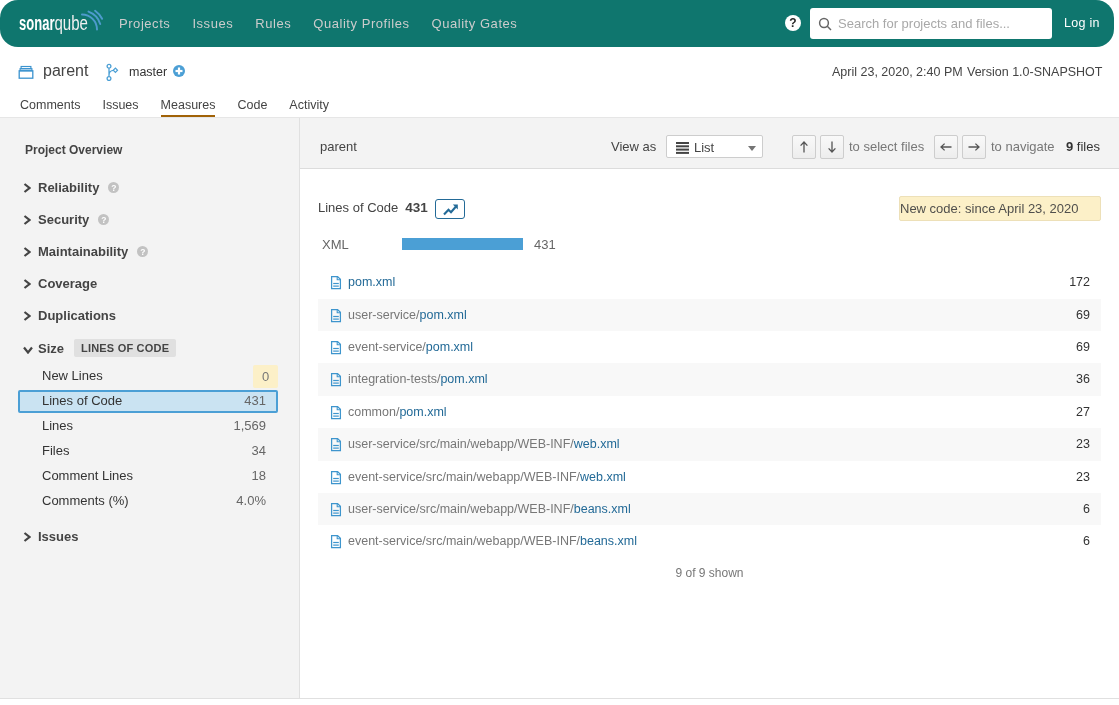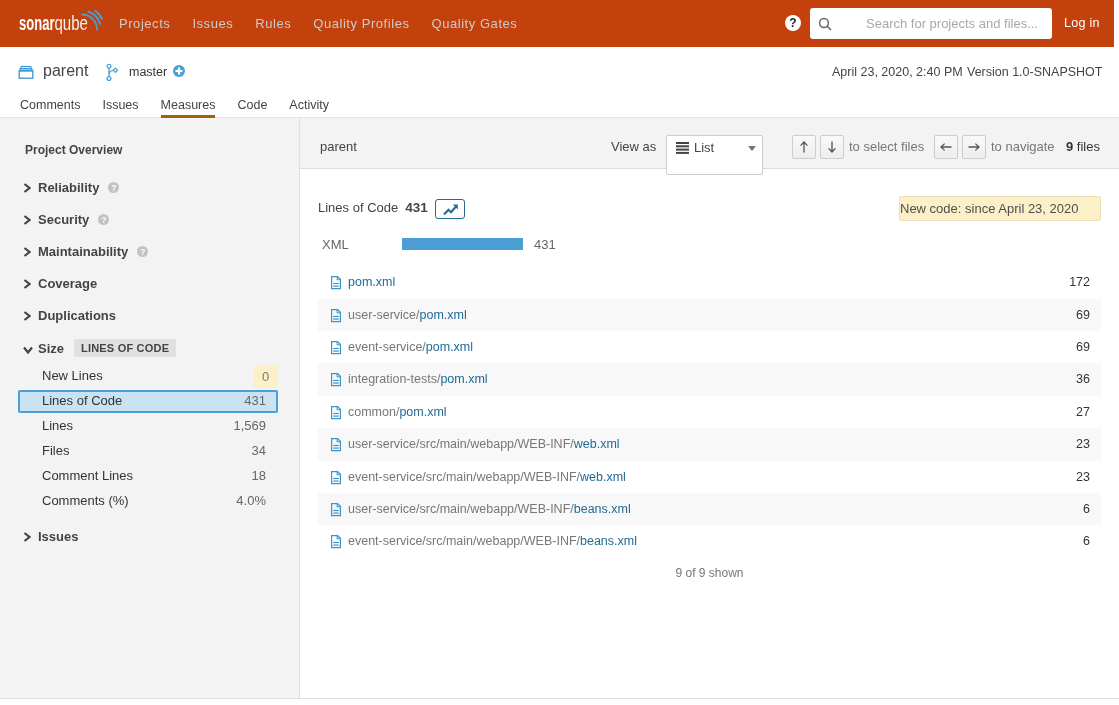--- a/index.html
+++ b/index.html
@@ -1,40 +1,40 @@
 <!DOCTYPE html>
 <html><head>
 <meta charset="utf-8">
 <style>
   * { margin:0; padding:0; box-sizing:border-box; }
   html,body { width:1119px; height:705px; font-family:"Liberation Sans",sans-serif; background:#fff; overflow:hidden; }
   .abs { position:absolute; }
 
   
-  #navbar { position:relative; width:1114px; height:47px; background:#c2410c; }
+  #navbar { position:relative; width:1114px; height:47px; background:#0f766e;border-radius:18px; }
   .navlinks { position:absolute; top:0; left:108px; height:47px; }
   .navlinks a { display:inline-block; line-height:47px; padding:0 11px; color:#ccc; font-size:13px; letter-spacing:.55px; text-decoration:none; }
   #help-ic { position:absolute; left:785px; top:15px; width:16px; height:16px; border-radius:50%; background:#fff; color:#262626; font-weight:bold; font-size:12px; text-align:center; line-height:17px; }
   #searchbox { position:absolute; left:810px; top:8px; width:242px; height:31px; background:#fff; border-radius:3px; }
-  #searchbox .ph { position:absolute; left:28px; top:8px; font-size:13px; color:#a8a8a8;margin-left:28px; }
+  #searchbox .ph { position:absolute; left:28px; top:8px; font-size:13px; color:#a8a8a8; }
   #login { position:absolute; left:1064px; top:0; line-height:47px; color:#fff; font-size:12.5px; letter-spacing:.3px; }
 
   
   #pheader { position:relative; width:1119px; height:71px; background:#fff; border-bottom:1px solid #e6e6e6; }
   #ptitle { position:absolute; left:43px; top:15px; font-size:16px; color:#444; }
   #branch { position:absolute; left:129px; top:18px; font-size:12.5px; color:#333; }
   #warnbox { position:absolute; left:619px; top:10px; width:205px; height:28px; background:#fcf6e4; border:1px solid #f0e6c3; border-radius:2px; }
   #warnbox .sep { position:absolute; left:31px; top:0; width:1px; height:26px; background:#f0e6c3; }
   #warnbox .txt { position:absolute; left:40px; top:7px; font-size:12.5px; color:#6f4f17; white-space:nowrap; }
   #warnbox a { color:#236a97; text-decoration:none; border-bottom:1.5px solid #4787ad; padding-bottom:1px; }
   #pdate { position:absolute; left:832px; top:18px; font-size:12.5px; color:#444; }
   #pversion { position:absolute; left:967px; top:18px; font-size:12.5px; color:#444; }
   #tabs { position:absolute; left:20px; top:51px; font-size:12.5px; color:#444; }
   #tabs .tab { display:inline-block; margin-right:22px; padding-bottom:3px; line-height:14px; }
-  #tabs .tab.active { border-bottom:6px solid #a16207; }
+  #tabs .tab.active { border-bottom:2px solid #a16207; }
 
   
   #layout { position:relative; width:1119px; height:580px; }
   #sidebar { position:absolute; left:0; top:0; width:300px; height:580px; background:#f3f3f3; border-right:1px solid #e0e0e0;padding-left:44px; }
   #main { position:absolute; left:300px; top:0; width:819px; height:580px; background:#fff; }
   #footer { width:1119px; height:7px; border-top:1px solid #e0e0e0; background:#fff; }
 
   
   .side-title { position:absolute; left:25px; top:25px; font-size:12px; font-weight:bold; color:#444; }
   .cat { position:absolute; left:23px; font-size:13px; font-weight:bold; color:#444; line-height:15px; white-space:nowrap; }
@@ -43,21 +43,21 @@
   .badge-sz { display:inline-block; margin-left:10px; padding:2px 7px 1px; background:#e0e0e0; border-radius:2px; color:#444; font-size:11px; font-weight:bold; letter-spacing:.2px; vertical-align:1px; }
   .sub { position:absolute; left:42px; width:224px; font-size:13px; color:#333; line-height:15px; }
   .sub .val { position:absolute; right:0; color:#666; }
   #newlines-badge { position:absolute; left:253px; top:129px; width:25px; height:23px; background:#fcf0c8; border-radius:2px; color:#777; font-size:13px; text-align:center; line-height:23px; }
   #sel-row { position:absolute; left:18px; top:154px; width:260px; height:23px; background:#cae3f2; border:2px solid #4b9fd5; border-radius:2px; }
 
   
   #strip { position:absolute; left:0; top:0; width:819px; height:51px; background:#f3f3f3; border-bottom:1px solid #dcdcdc; }
   #strip .lbl { position:absolute; font-size:13px; color:#444; top:21px; }
   .btn24 { position:absolute; top:17px; width:24px; height:24px; background:linear-gradient(#f9f9f9,#ededed); border:1px solid #cdcdcd; border-radius:2px; color:#666; text-align:center; line-height:22px; font-size:12px; }
-  #dropdown { position:absolute; left:366px; top:17px; width:97px; height:40px; background:#fff; border:1px solid #cdcdcd; border-radius:2px; }
+  #dropdown { position:absolute; left:366px; top:17px; width:97px; height:23px; background:#fff; border:1px solid #cdcdcd; border-radius:2px; }
   #dropdown .txt { position:absolute; left:27px; top:4px; font-size:13px; color:#444; }
   #dropdown .caret { position:absolute; right:6px; top:10px; width:0; height:0; border-left:4.5px solid transparent; border-right:4.5px solid transparent; border-top:5px solid #757575; }
 
   
   #measure-h { position:absolute; left:18px; top:82px; font-size:13px; color:#444; }
   #measure-h b { font-weight:bold; margin-left:7px; font-size:13.5px; }
   #trendbtn { position:absolute; left:135px; top:81px; width:30px; height:20px; border:1px solid #236a97; border-radius:3px; background:#fff; }
   #newcode { position:absolute; left:599px; top:78px; width:202px; height:25px; background:#fcf0c8; border:1px solid #ede0b8; border-radius:2px; font-size:13px; color:#504f4c; text-align:left; line-height:23px; }
   #xmlrow { position:absolute; left:0; top:119px; width:819px; height:16px; }
   #xmlrow .l { position:absolute; left:22px; top:0; font-size:13px; color:#666; }

